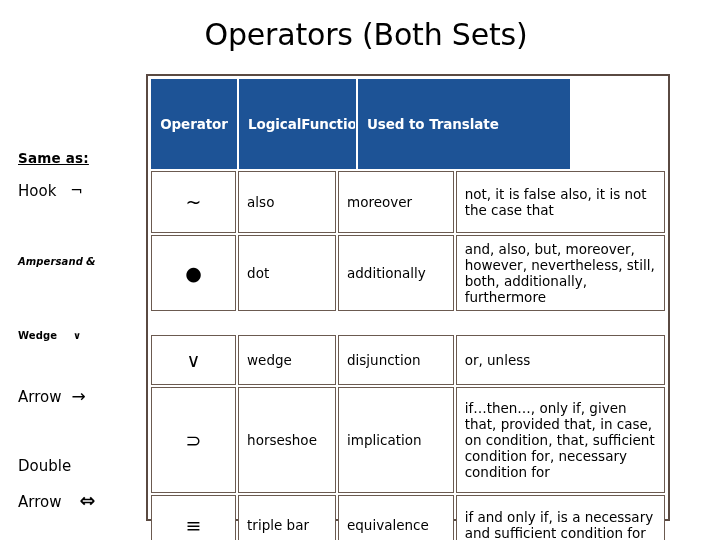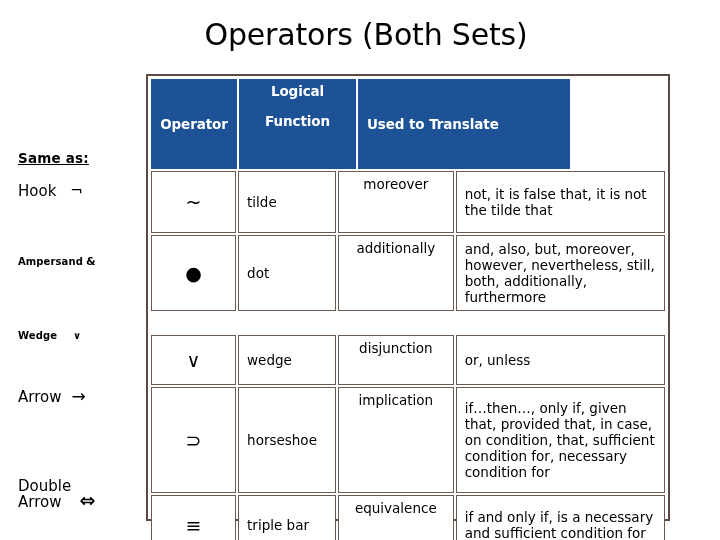--- a/index.html
+++ b/index.html
@@ -56,24 +56,24 @@
   .anno-big {
     font-size: 15px;
     font-weight: 400;
   }
   .anno-small {
     font-size: 10px;
     font-weight: bold;
     letter-spacing: 0.1px;
   }
   .anno-hook   { top: 182px; }
-  .anno-amp    { top: 255px; }
+  .anno-amp    { top: 255px; font-style: italic; }
   .anno-wedge  { top: 330px; }
   .anno-arrow  { top: 386px; }
-  .anno-dbl1   { top: 477px; }
+  .anno-dbl1   { top: 457px; }
   .anno-dbl2   { top: 489px; }
 
   .anno .sym {
     display: inline-block;
     font-family: "DejaVu Sans", sans-serif;
   }
   .anno-hook  .sym { margin-left: 14px; font-size: 15px; }
   .anno-amp   .sym { margin-left: 3px;  font-size: 11px; }
   .anno-wedge .sym { margin-left: 16px; font-size: 10px; }
   .anno-arrow .sym { margin-left: 10px; font-size: 17px; }
@@ -103,21 +103,21 @@
     display: flex;
     align-items: center;
     overflow: hidden;
   }
   .trow + .trow { margin-top: 2px; }
   .tcell + .tcell { margin-left: 2px; }
 
   
   .c-op    { width: 86px;  justify-content: center; }
   .c-name  { width: 99px;  }
-  .c-func  { width: 117px; flex-direction: column; }
+  .c-func  { width: 117px; }
   .c-trans { width: 212px; }
 
   
   .hrow .tcell {
     background: #1d5396;
     border: 1px solid #1d5396;
     color: #ffffff;
     font-size: 13.5px;
     font-weight: bold;
     line-height: 15px;
@@ -196,23 +196,23 @@
     <div class="tcell c-func">
         <span>Logical</span>
         <br>
         <span>Function</span>
       </div>
     <div class="tcell c-trans">Used to Translate</div>
   </div>
 
   <div class="trow brow r1">
     <div class="tcell c-op op-tilde">~</div>
-    <div class="tcell c-name">tilde</div>
+    <div class="tcell c-name">also</div>
     <div class="tcell c-func">moreover</div>
-    <div class="tcell c-trans">not, it is false that, it is not the tilde that</div>
+    <div class="tcell c-trans">not, it is false also, it is not the case that</div>
   </div>
 
   <div class="trow brow r2">
     <div class="tcell c-op op-dot">●</div>
     <div class="tcell c-name">dot</div>
     <div class="tcell c-func">additionally</div>
     <div class="tcell c-trans">and, also, but, moreover, however, nevertheless, still, both, additionally, furthermore</div>
   </div>
 
   <div class="trow brow r3">

